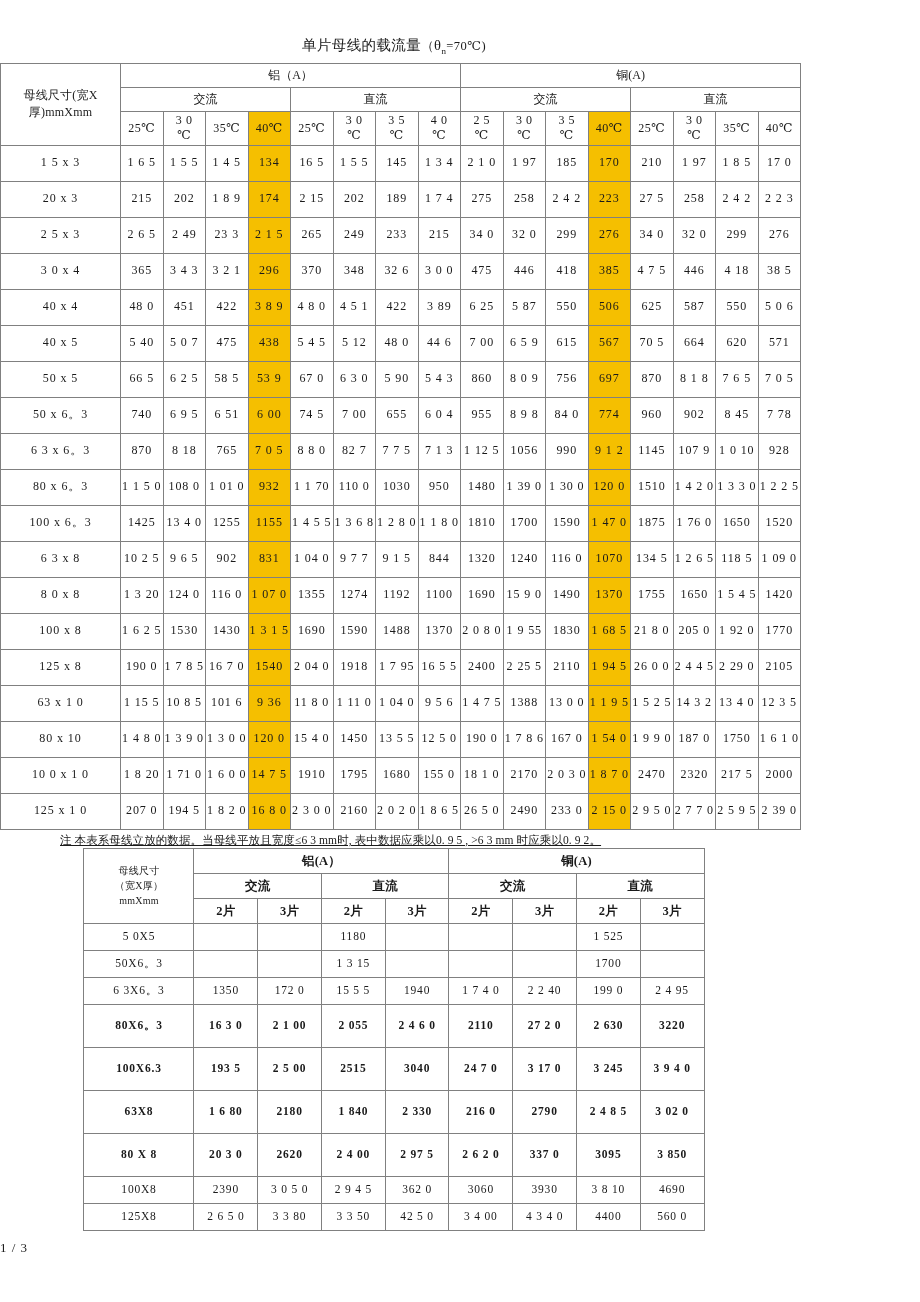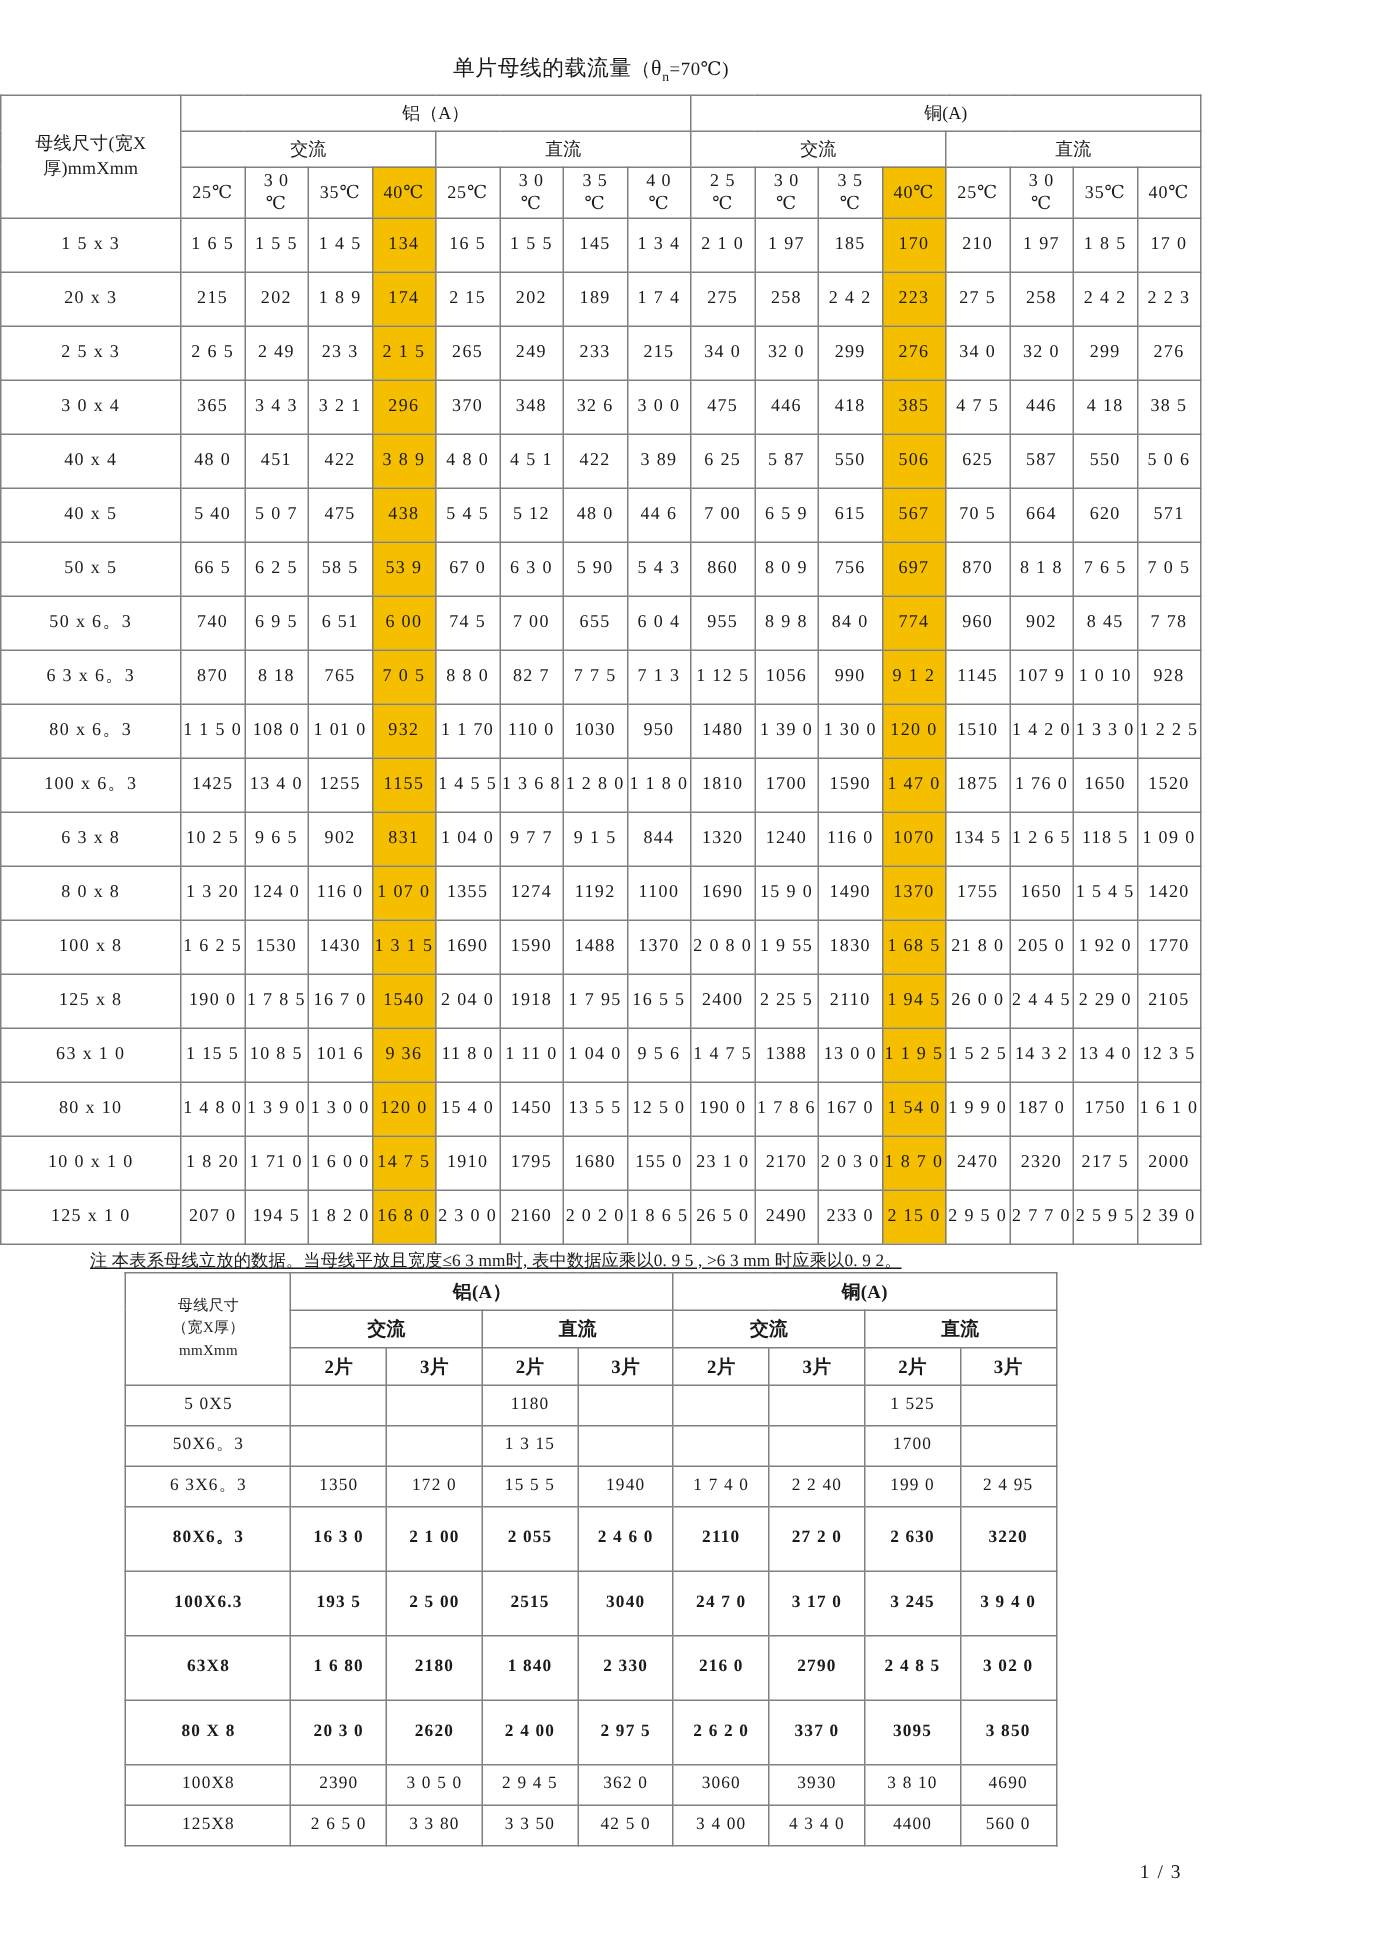--- a/index.html
+++ b/index.html
@@ -130,21 +130,21 @@
     font-weight: bold;
   }
   #table2 .corner {
     font-size: 10px;
     line-height: 1.5;
     letter-spacing: 0.2px;
     text-align: center;
   }
   #table2 .tallrow td { height: 40px; font-weight: bold; }
   .footer {
-    text-align: right;
+    text-align: left;
     font-size: 13px;
     padding-top: 9px;
     letter-spacing: 1px;
   }
 </style>
 </head>
 <body>
 
 <div class="page">
 
@@ -516,21 +516,21 @@
         <tr class="datarow">
           <td class="dimcell">10 0    x  1 0</td>
           <td>1 8 20</td>
           <td>1 71 0</td>
           <td>1 6 0 0</td>
           <td class="hl">14 7 5</td>
           <td>1910</td>
           <td>1795</td>
           <td>1680</td>
           <td>155 0</td>
-          <td>23 1 0</td>
+          <td>18 1 0</td>
           <td>2170</td>
           <td>2 0 3 0</td>
           <td class="hl">1 8 7 0</td>
           <td>2470</td>
           <td>2320</td>
           <td>217 5</td>
           <td>2000</td>
         </tr>
         <tr class="datarow">
           <td class="dimcell">125 x 1 0</td>

